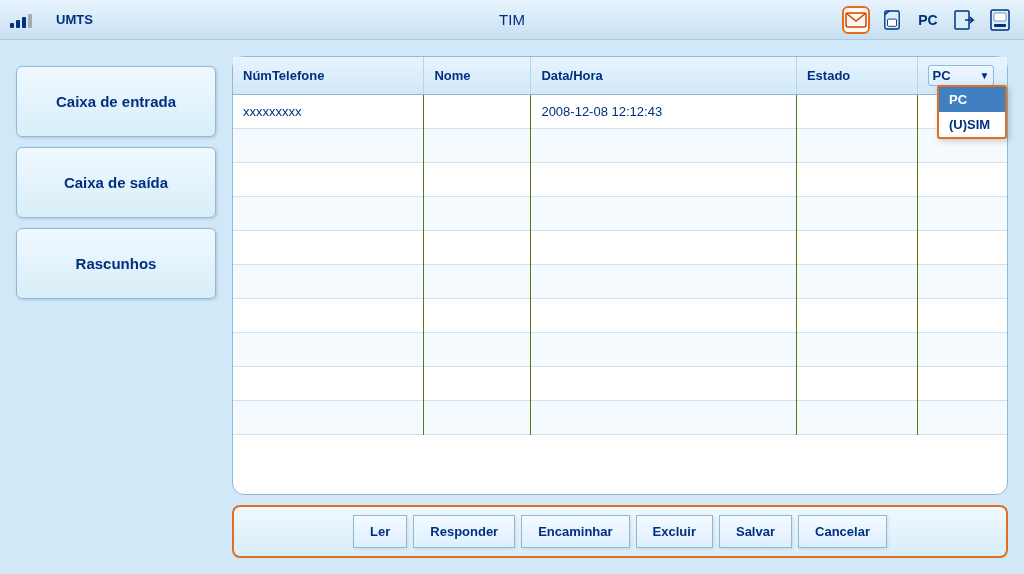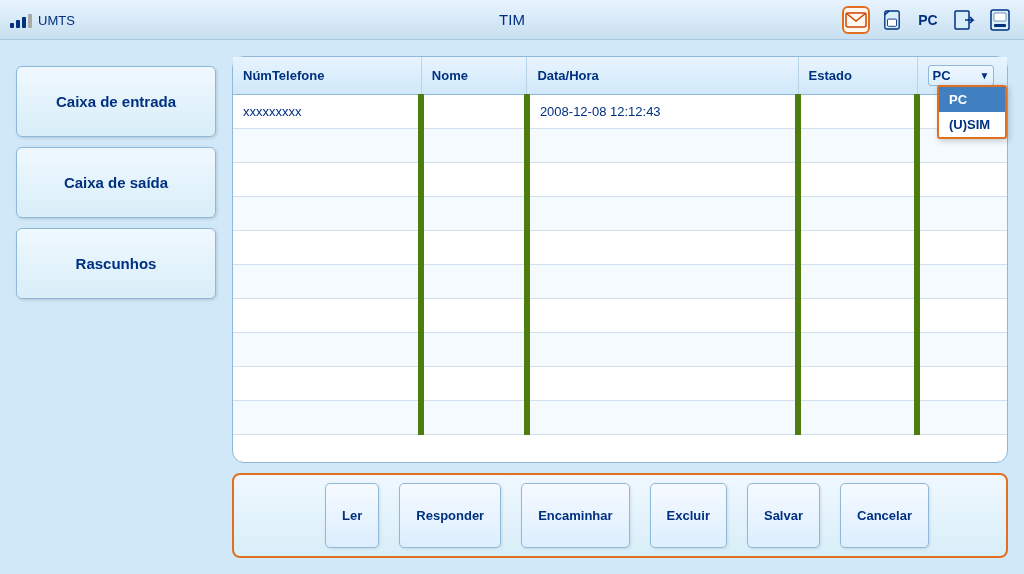--- a/index.html
+++ b/index.html
@@ -17,25 +17,25 @@
       height: 40px;
       background: linear-gradient(to bottom, #e8f4ff, #c8dff0);
       display: flex;
       align-items: center;
       padding: 0 10px;
       border-bottom: 1px solid #aac8e0;
       position: relative;
     }
     .topbar-signal {
       display: flex;
-      align-items: flex-end;
-      gap: 6px;
+      align-items: flex-start;
+      gap: 24px;
       color: #003080;
       font-size: 13px;
-      font-weight: normal;
+      font-weight: bold;
     }
     .signal-icon {
       display: flex;
       align-items: flex-end;
       gap: 2px;
       height: 16px;
     }
     .signal-bar {
       width: 4px;
       background: #003080;
@@ -138,21 +138,21 @@
     }
     tbody tr {
       border-bottom: 1px solid #d0e0ee;
     }
     tbody tr:nth-child(even) {
       background: #f5faff;
     }
     tbody td {
       padding: 8px 10px;
       color: #003080;
-      border-right: 6px solid #4d7c0f;
+      border-right: 1px solid #4d7c0f;
       height: 34px;
     }
     tbody td:last-child {
       border-right: none;
     }
 
     
     .th-dropdown-wrapper {
       position: relative;
       display: inline-flex;
@@ -209,28 +209,27 @@
       gap: 6px;
       justify-content: center;
       border: 2.5px solid #e07020;
       border-radius: 8px;
       padding: 8px 12px;
       background: linear-gradient(to bottom, #f0f8ff, #d8eef8);
     }
     .action-btn {
       background: linear-gradient(to bottom, #f5faff, #ddeeff);
       border: 1px solid #90b8d8;
-      border-radius: 5px;
+      border-radius: 0;
       color: #003080;
       font-size: 13px;
       font-weight: bold;
-      padding: 24px 16px;
+      padding: 8px 16px;
       cursor: pointer;
       box-shadow: 1px 1px 3px rgba(0,0,0,0.1);
-      margin-left: 14px;
     }
   </style>
 </head>
 <body>
 
 <div class="topbar">
   <div class="topbar-signal">
     <div class="signal-icon">
       <div class="signal-bar" style="height:5px;"></div>
       <div class="signal-bar" style="height:8px;"></div>

